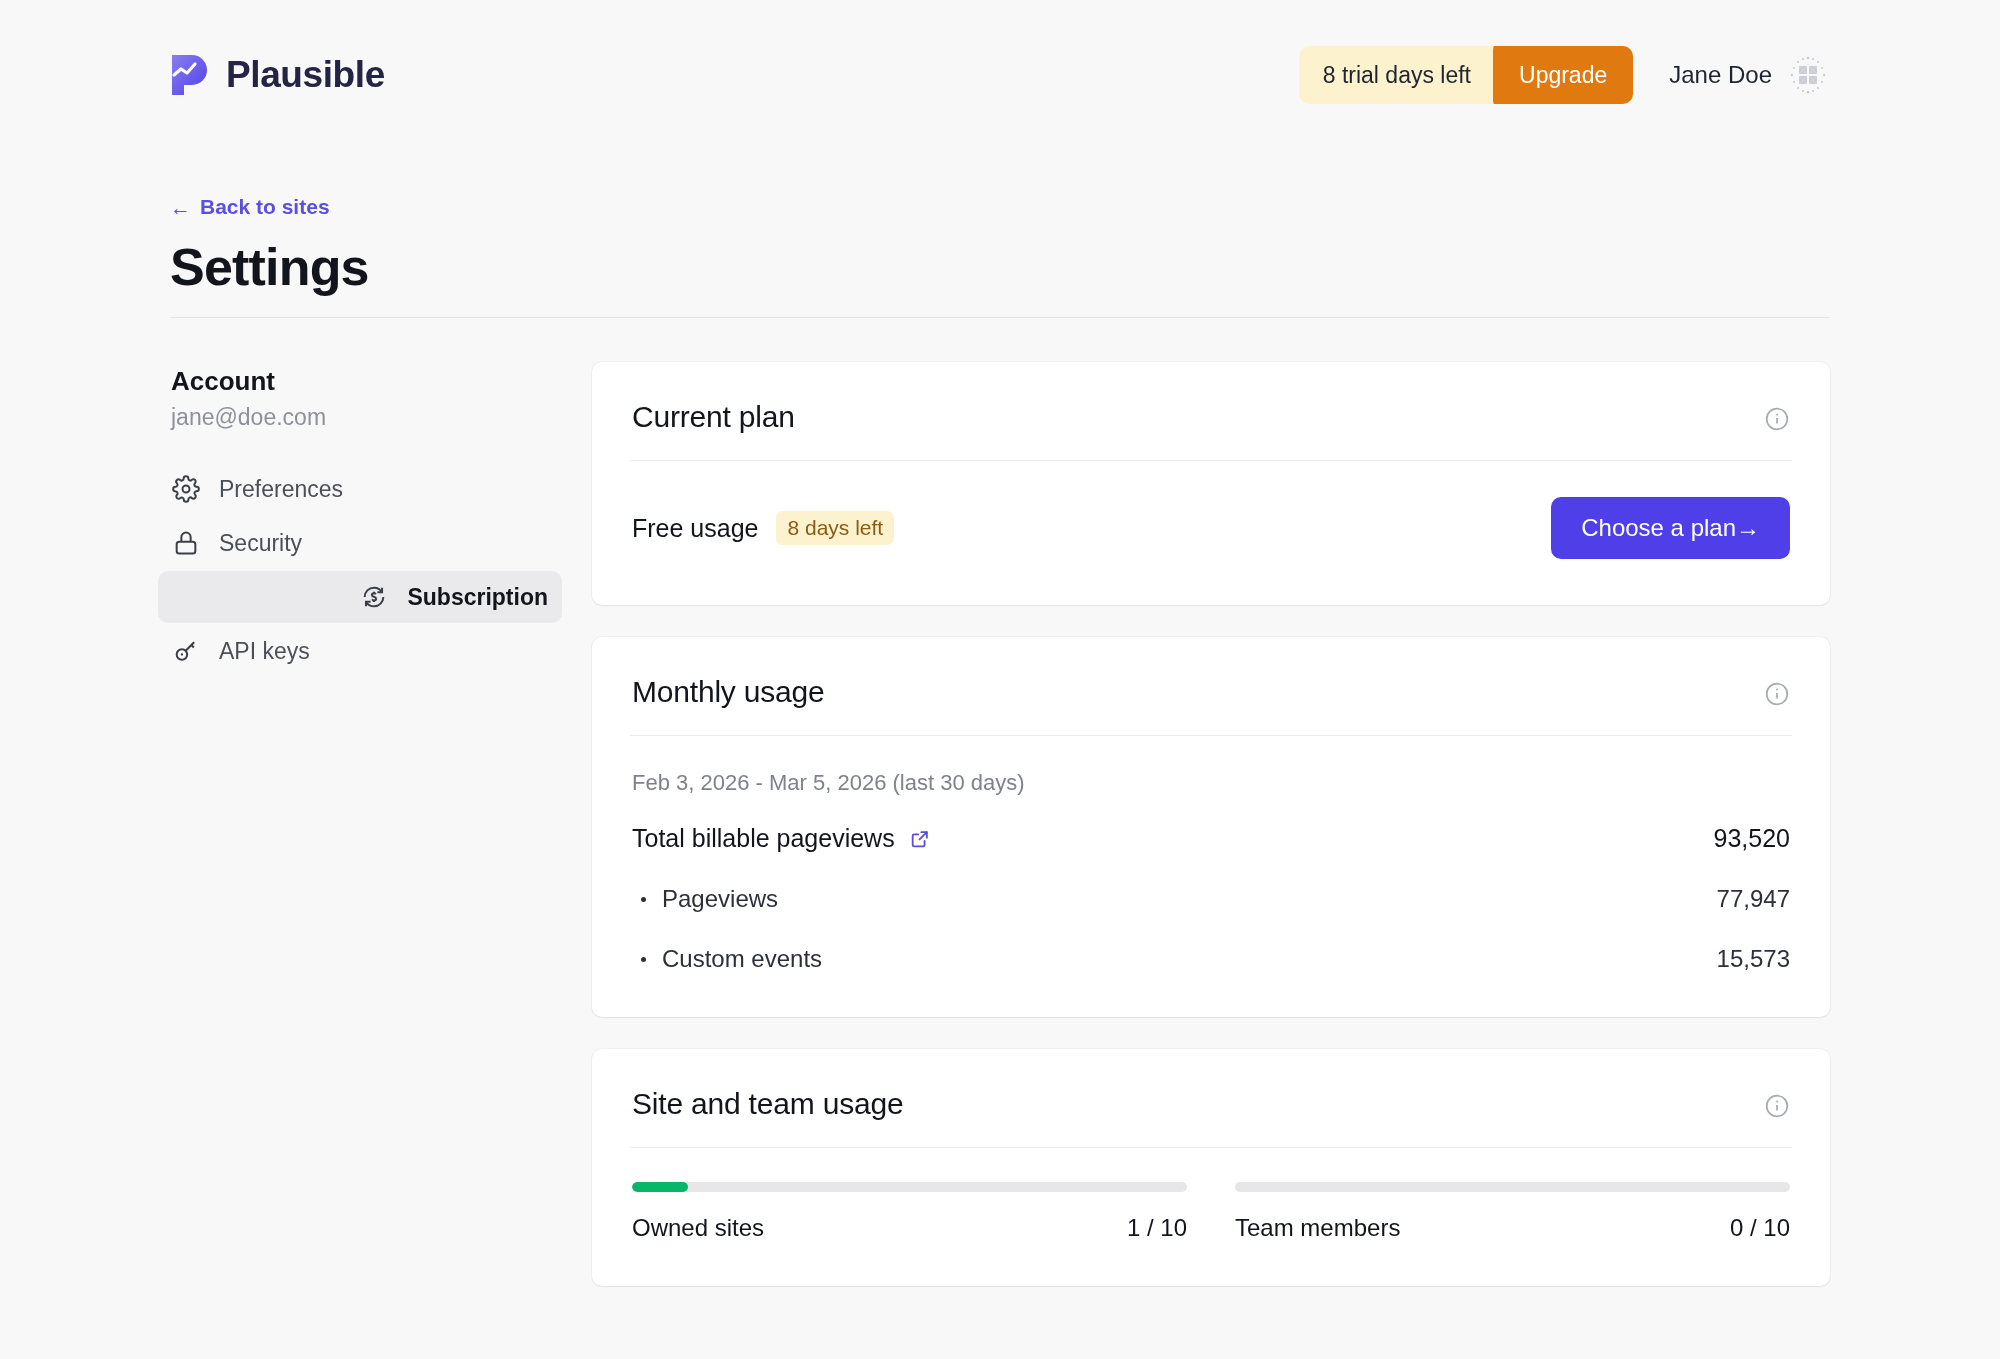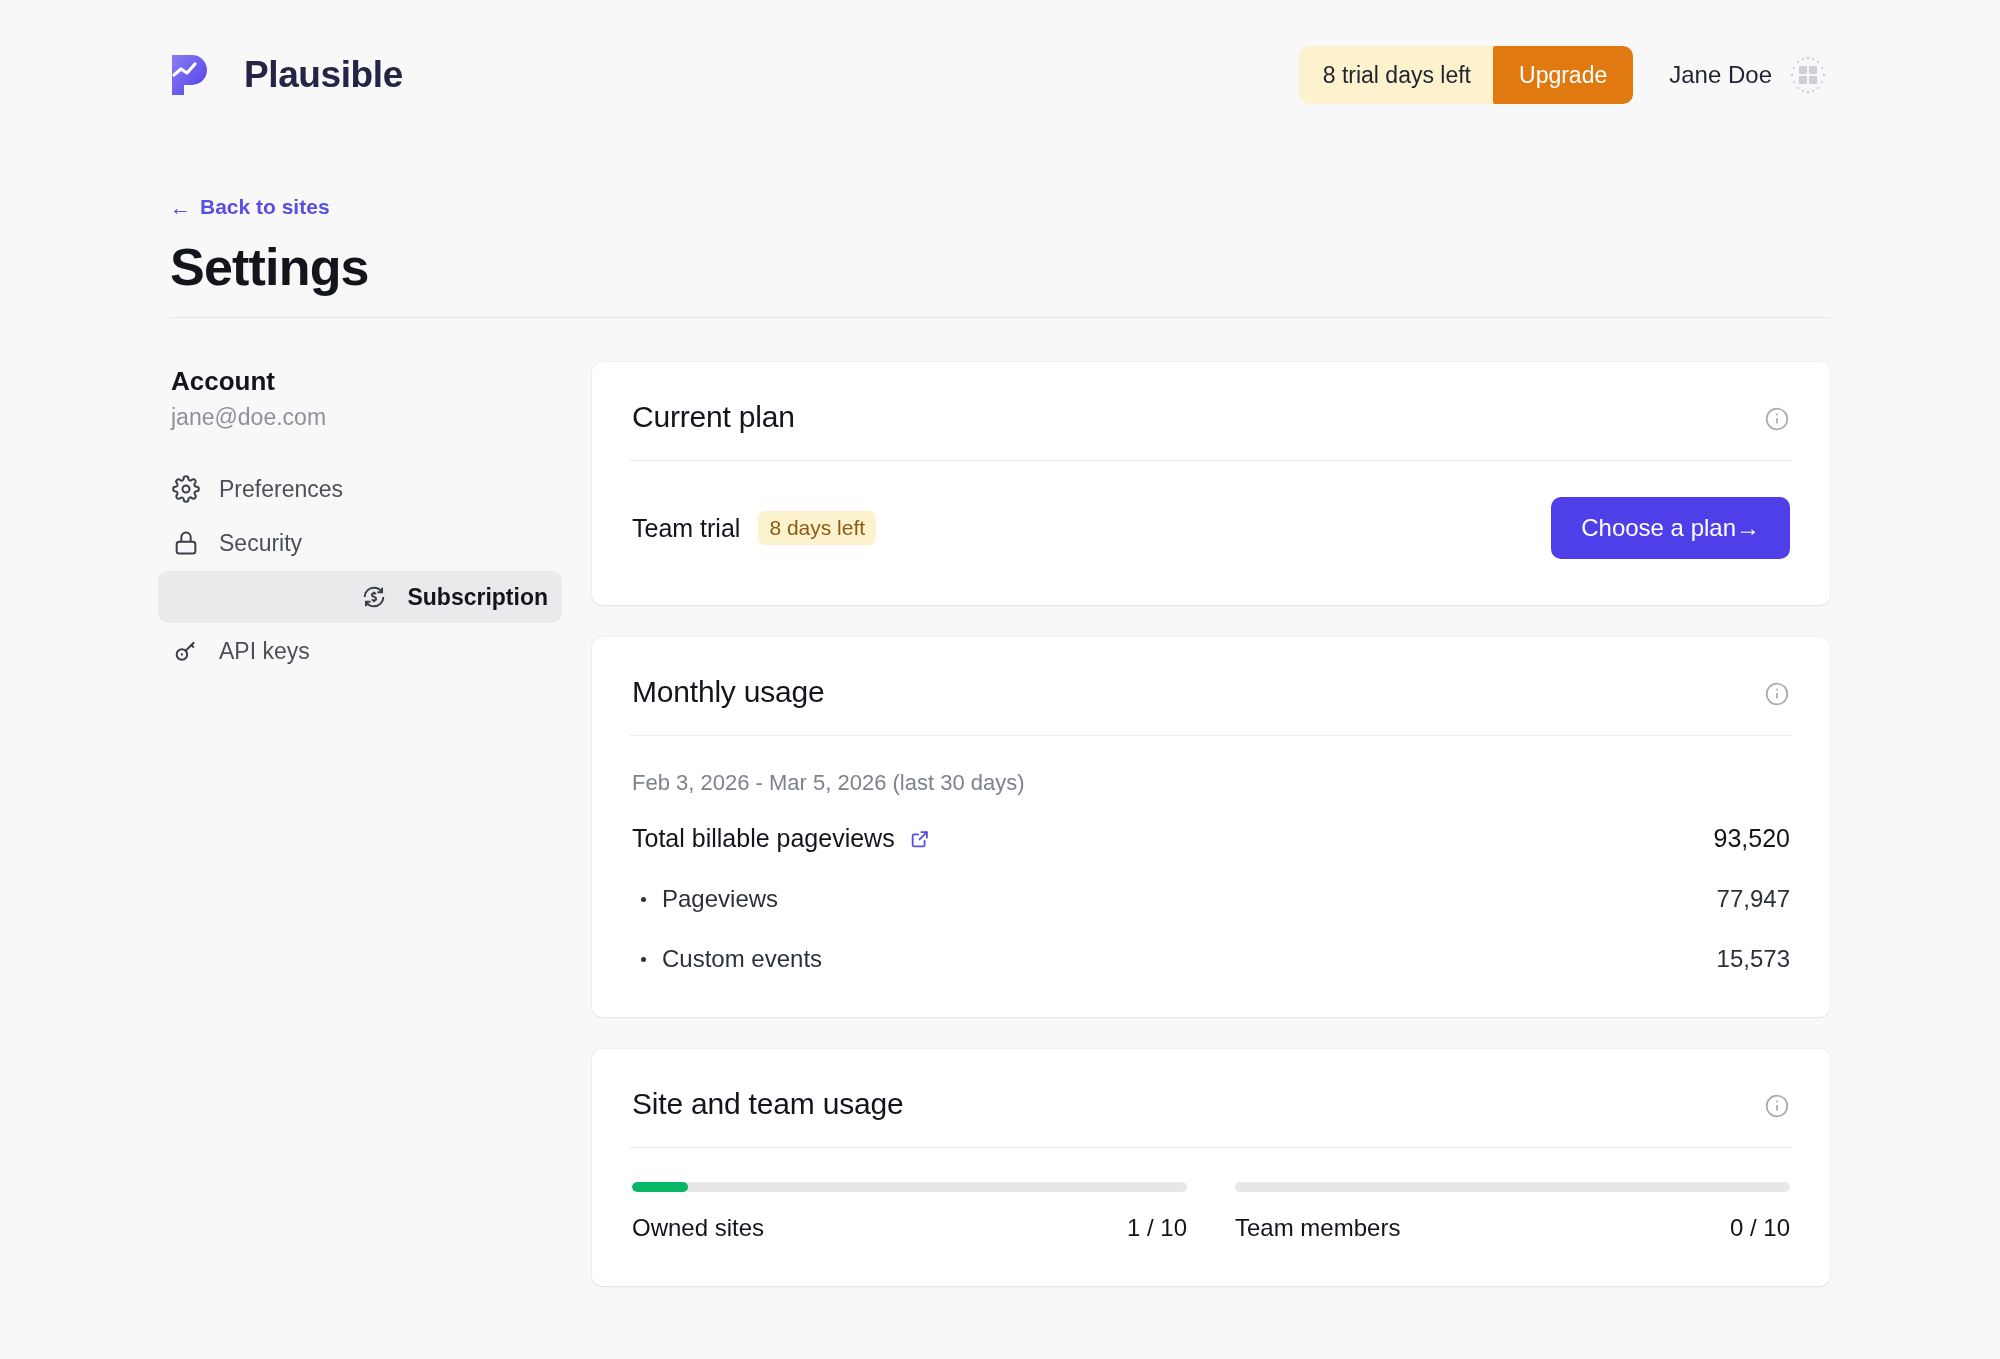--- a/index.html
+++ b/index.html
@@ -28,21 +28,21 @@
     height: 150px;
     display: flex;
     align-items: center;
     justify-content: space-between;
     padding: 0 170px 0 170px;
   }
 
   .brand {
     display: flex;
     align-items: center;
-    gap: 34px;
+    gap: 16px;
     cursor: pointer;
   }
   .brand-mark {
     width: 40px; height: 44px;
     flex: none;
     display: block;
   }
   .brand-name {
     font-size: 37px;
     font-weight: 700;
@@ -499,21 +499,21 @@
         <svg class="info-icon" viewBox="0 0 24 24" fill="none" stroke="currentColor" stroke-width="1.6">
           <circle cx="12" cy="12" r="9.5"></circle>
           <path d="M12 11v5.2"></path>
           <circle cx="12" cy="7.9" r="0.9" fill="currentColor" stroke="none"></circle>
         </svg>
       </div>
       <div class="card-rule"></div>
       <div class="card-body">
         <div class="plan-row">
           <div class="plan-left">
-            <span class="plan-name">Team trial</span>
+            <span class="plan-name">Free usage</span>
             <span class="days-badge">8 days left</span>
           </div>
           <button class="choose-plan-btn">
             <span>Choose a plan</span>
             <span>→</span>
           </button>
         </div>
       </div>
     </div>
 

